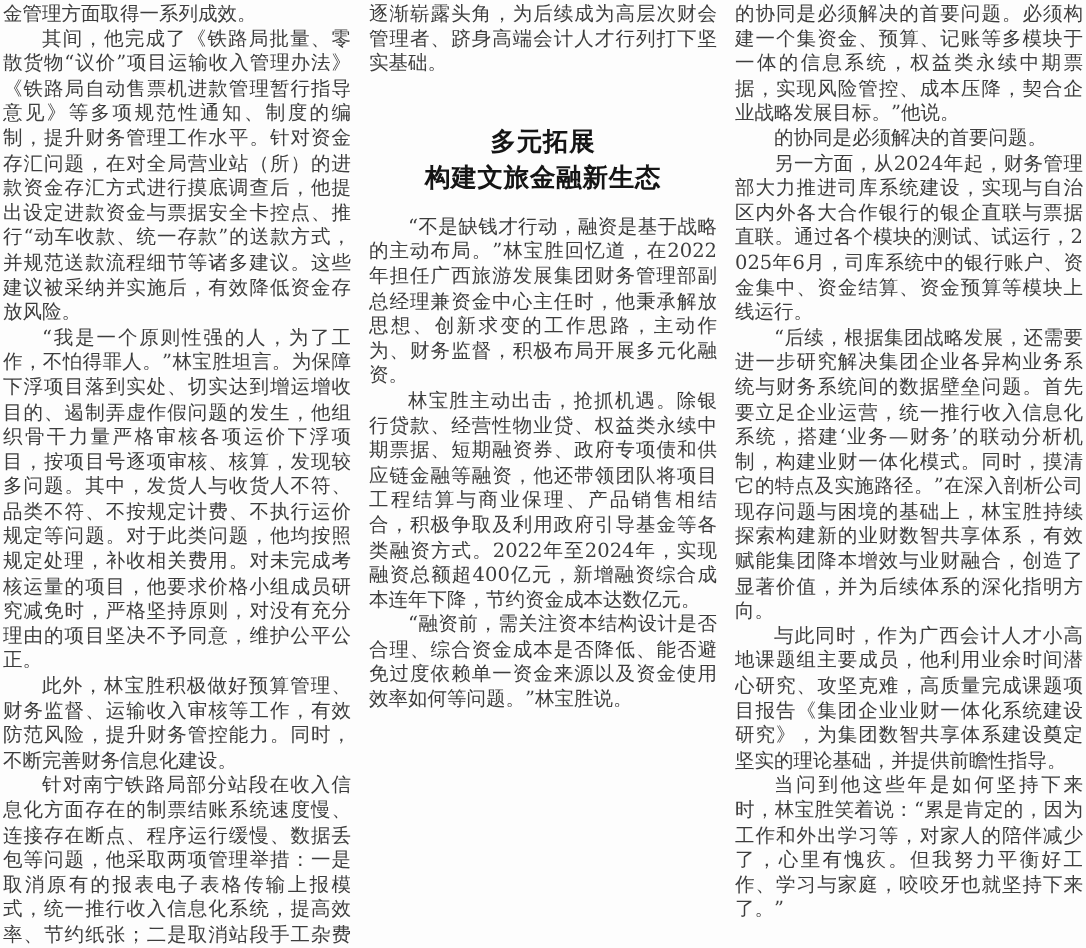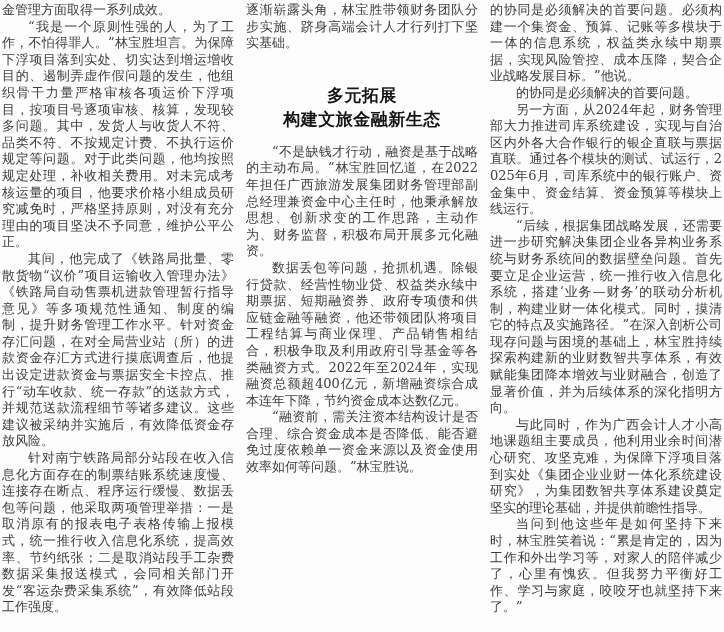--- a/index.html
+++ b/index.html
@@ -49,32 +49,33 @@
     margin: 31px 0 13px 0;
     word-break: keep-all;
   }
 </style>
 </head>
 <body>
 
 <div class="page">
   <div class="column">
       <p class="para">金管理方面取得一系列成效。</p>
+      <p class="para indent">其间，他完成了《铁路局批量、零散货物“议价”项目运输收入管理办法》《铁路局自动售票机进款管理暂行指导意见》等多项规范性通知、制度的编制，提升财务管理工作水平。针对资金存汇问题，在对全局营业站（所）的进款资金存汇方式进行摸底调查后，他提出设定进款资金与票据安全卡控点、推行“动车收款、统一存款”的送款方式，并规范送款流程细节等诸多建议。这些建议被采纳并实施后，有效降低资金存放风险。</p>
       <p class="para indent">“我是一个原则性强的人，为了工作，不怕得罪人。”林宝胜坦言。为保障下浮项目落到实处、切实达到增运增收目的、遏制弄虚作假问题的发生，他组织骨干力量严格审核各项运价下浮项目，按项目号逐项审核、核算，发现较多问题。其中，发货人与收货人不符、品类不符、不按规定计费、不执行运价规定等问题。对于此类问题，他均按照规定处理，补收相关费用。对未完成考核运量的项目，他要求价格小组成员研究减免时，严格坚持原则，对没有充分理由的项目坚决不予同意，维护公平公正。</p>
-      <p class="para indent">其间，他完成了《铁路局批量、零散货物“议价”项目运输收入管理办法》《铁路局自动售票机进款管理暂行指导意见》等多项规范性通知、制度的编制，提升财务管理工作水平。针对资金存汇问题，在对全局营业站（所）的进款资金存汇方式进行摸底调查后，他提出设定进款资金与票据安全卡控点、推行“动车收款、统一存款”的送款方式，并规范送款流程细节等诸多建议。这些建议被采纳并实施后，有效降低资金存放风险。</p>
+      <p class="para indent">此外，林宝胜积极做好预算管理、财务监督、运输收入审核等工作，有效防范风险，提升财务管控能力。同时，不断完善财务信息化建设。</p>
       <p class="para indent">针对南宁铁路局部分站段在收入信息化方面存在的制票结账系统速度慢、连接存在断点、程序运行缓慢、数据丢包等问题，他采取两项管理举措：一是取消原有的报表电子表格传输上报模式，统一推行收入信息化系统，提高效率、节约纸张；二是取消站段手工杂费数据采集报送模式，会同相关部门开发“客运杂费采集系统”，有效降低站段工作强度。</p>
     </div>
   <div class="column">
-      <p class="para">逐渐崭露头角，林宝胜带领财务团队分步实施、跻身高端会计人才行列打下坚实基础。</p>
+      <p class="para">逐渐崭露头角，为后续成为高层次财会管理者、跻身高端会计人才行列打下坚实基础。</p>
       <h2 class="col-heading">多元拓展 构建文旅金融新生态</h2>
       <p class="para indent">“不是缺钱才行动，融资是基于战略的主动布局。”林宝胜回忆道，在2022年担任广西旅游发展集团财务管理部副总经理兼资金中心主任时，他秉承解放思想、创新求变的工作思路，主动作为、财务监督，积极布局开展多元化融资。</p>
-      <p class="para indent">数据丢包等问题，抢抓机遇。除银行贷款、经营性物业贷、权益类永续中期票据、短期融资券、政府专项债和供应链金融等融资，他还带领团队将项目工程结算与商业保理、产品销售相结合，积极争取及利用政府引导基金等各类融资方式。2022年至2024年，实现融资总额超400亿元，新增融资综合成本连年下降，节约资金成本达数亿元。</p>
+      <p class="para indent">林宝胜主动出击，抢抓机遇。除银行贷款、经营性物业贷、权益类永续中期票据、短期融资券、政府专项债和供应链金融等融资，他还带领团队将项目工程结算与商业保理、产品销售相结合，积极争取及利用政府引导基金等各类融资方式。2022年至2024年，实现融资总额超400亿元，新增融资综合成本连年下降，节约资金成本达数亿元。</p>
       <p class="para indent">“融资前，需关注资本结构设计是否合理、综合资金成本是否降低、能否避免过度依赖单一资金来源以及资金使用效率如何等问题。”林宝胜说。</p>
     </div>
   <div class="column">
       <p class="para">的协同是必须解决的首要问题。必须构建一个集资金、预算、记账等多模块于一体的信息系统，权益类永续中期票据，实现风险管控、成本压降，契合企业战略发展目标。”他说。</p>
       <p class="para indent">的协同是必须解决的首要问题。</p>
       <p class="para indent">另一方面，从2024年起，财务管理部大力推进司库系统建设，实现与自治区内外各大合作银行的银企直联与票据直联。通过各个模块的测试、试运行，2025年6月，司库系统中的银行账户、资金集中、资金结算、资金预算等模块上线运行。</p>
       <p class="para indent">“后续，根据集团战略发展，还需要进一步研究解决集团企业各异构业务系统与财务系统间的数据壁垒问题。首先要立足企业运营，统一推行收入信息化系统，搭建‘业务—财务’的联动分析机制，构建业财一体化模式。同时，摸清它的特点及实施路径。”在深入剖析公司现存问题与困境的基础上，林宝胜持续探索构建新的业财数智共享体系，有效赋能集团降本增效与业财融合，创造了显著价值，并为后续体系的深化指明方向。</p>
-      <p class="para indent">与此同时，作为广西会计人才小高地课题组主要成员，他利用业余时间潜心研究、攻坚克难，为保障下浮项目落到实处《集团企业业财一体化系统建设研究》，为集团数智共享体系建设奠定坚实的理论基础，并提供前瞻性指导。</p>
+      <p class="para indent">与此同时，作为广西会计人才小高地课题组主要成员，他利用业余时间潜心研究、攻坚克难，高质量完成课题项目报告《集团企业业财一体化系统建设研究》，为集团数智共享体系建设奠定坚实的理论基础，并提供前瞻性指导。</p>
       <p class="para indent">当问到他这些年是如何坚持下来时，林宝胜笑着说：“累是肯定的，因为工作和外出学习等，对家人的陪伴减少了，心里有愧疚。但我努力平衡好工作、学习与家庭，咬咬牙也就坚持下来了。”</p>
     </div>
 </div>
 
 </body></html>

